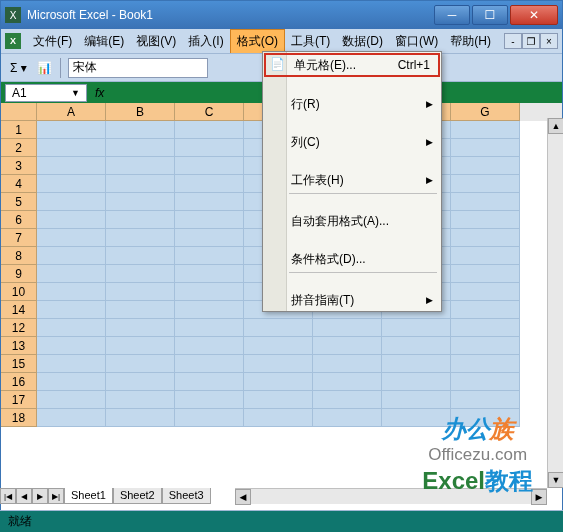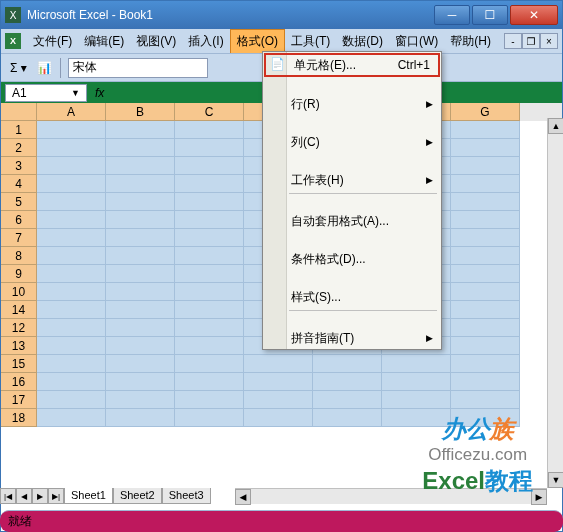--- a/index.html
+++ b/index.html
@@ -60,21 +60,21 @@
 
 .scroll-h { position: absolute; left: 235px; right: 16px; bottom: 28px; height: 16px; background: #e8e8e8; border-top: 1px solid #c0c0c0; display: flex; }
 .scroll-h .sbtn { width: 16px; height: 16px; background: #d8d8d8; border: 1px solid #a0a0a0; display: flex; align-items: center; justify-content: center; font-size: 9px; }
 .scroll-h .track { flex: 1; }
 
 .sheet-tabs { position: absolute; left: 0; bottom: 28px; height: 16px; display: flex; align-items: center; font-size: 11px; background: #d8d8d8; }
 .sheet-tabs .nav-btn { width: 16px; height: 16px; background: #e0e0e0; border: 1px solid #a0a0a0; display: flex; align-items: center; justify-content: center; font-size: 8px; cursor: pointer; }
 .sheet-tabs .tab { padding: 0 6px; height: 16px; background: #e8e8e8; border: 1px solid #a0a0a0; border-top: none; line-height: 15px; cursor: pointer; }
 .sheet-tabs .tab.active { background: #fff; font-weight: normal; text-align: center; }
 
-.statusbar { position: absolute; left: 0; right: 0; bottom: 0; height: 22px; background: #be185d; border-top: 1px solid #a0b8d5; display: flex; align-items: center; padding: 0 8px; font-size: 12px; border-radius: 9px; }
+.statusbar { position: absolute; left: 0; right: 0; bottom: 0; height: 22px; background: #0f766e; border-top: 1px solid #a0b8d5; display: flex; align-items: center; padding: 0 8px; font-size: 12px; }
 
 .watermark { position: absolute; right: 30px; bottom: 35px; text-align: center; pointer-events: none; z-index: 50; }
 .watermark .wm1 { font-size: 24px; font-weight: bold; color: #1a8fd4; font-style: italic; }
 .watermark .wm1 .zu { color: #f08030; }
 .watermark .wm2 { font-size: 17px; color: #808080; }
 .watermark .wm3 { font-size: 24px; color: #1a8fd4; font-weight: bold; }
 .watermark .wm3 .excel { color: #2a7f3a; }
 </style>
 </head>
 <body>
@@ -356,23 +356,20 @@
     <span>工作表(H)</span>
       <span class="arrow">▶</span>
   </div>
   <div class="dd-sep"></div>
   <div class="dd-item">
     <span>自动套用格式(A)...</span>
   </div>
   <div class="dd-item">
     <span>条件格式(D)...</span>
   </div>
-  <div class="dd-item">
-    <span>样式(S)...</span>
-  </div>
   <div class="dd-sep"></div>
   <div class="dd-item">
     <span>拼音指南(T)</span>
       <span class="arrow">▶</span>
   </div>
 </div>
 
 <div class="watermark">
   <div class="wm1"><span>办公</span><span class="zu">族</span></div>
   <div class="wm2">Officezu.com</div>

